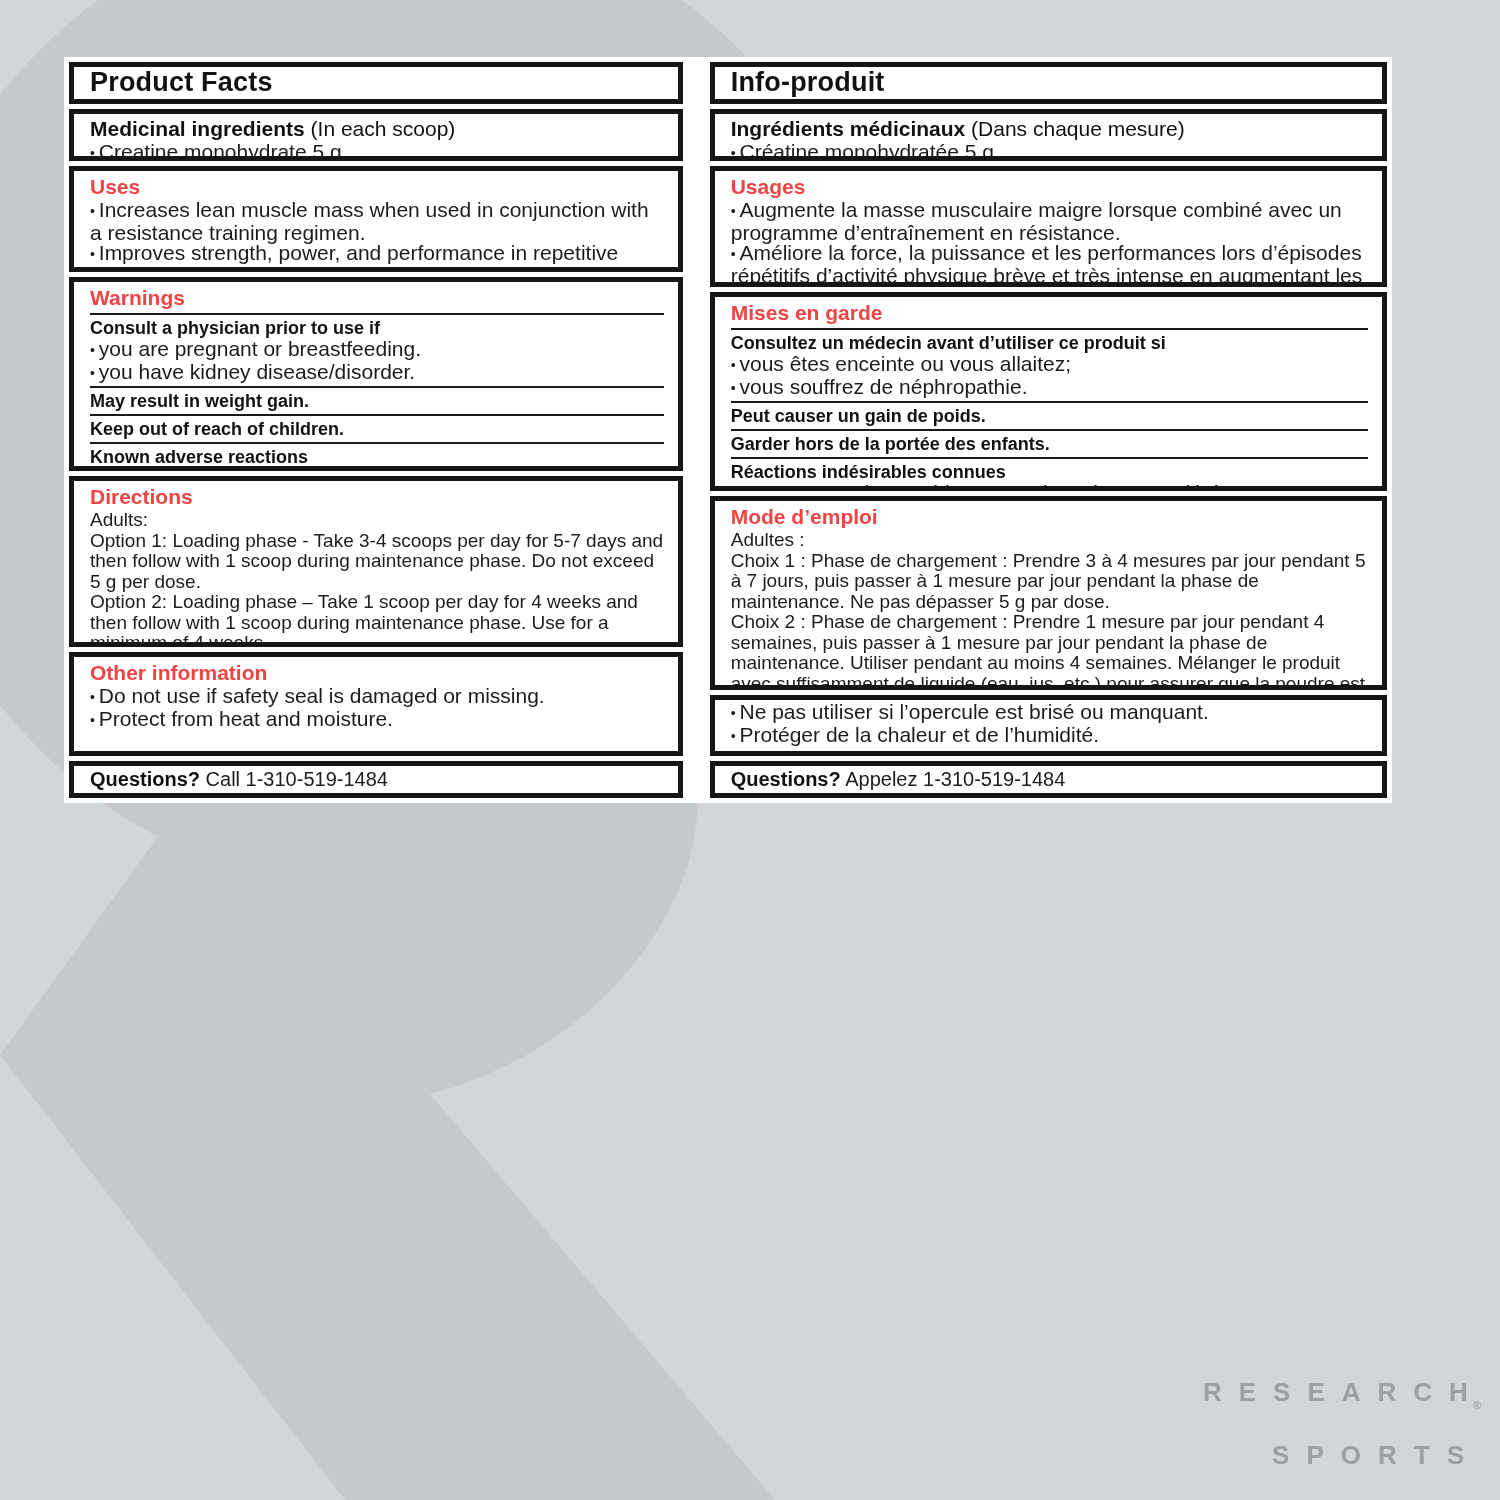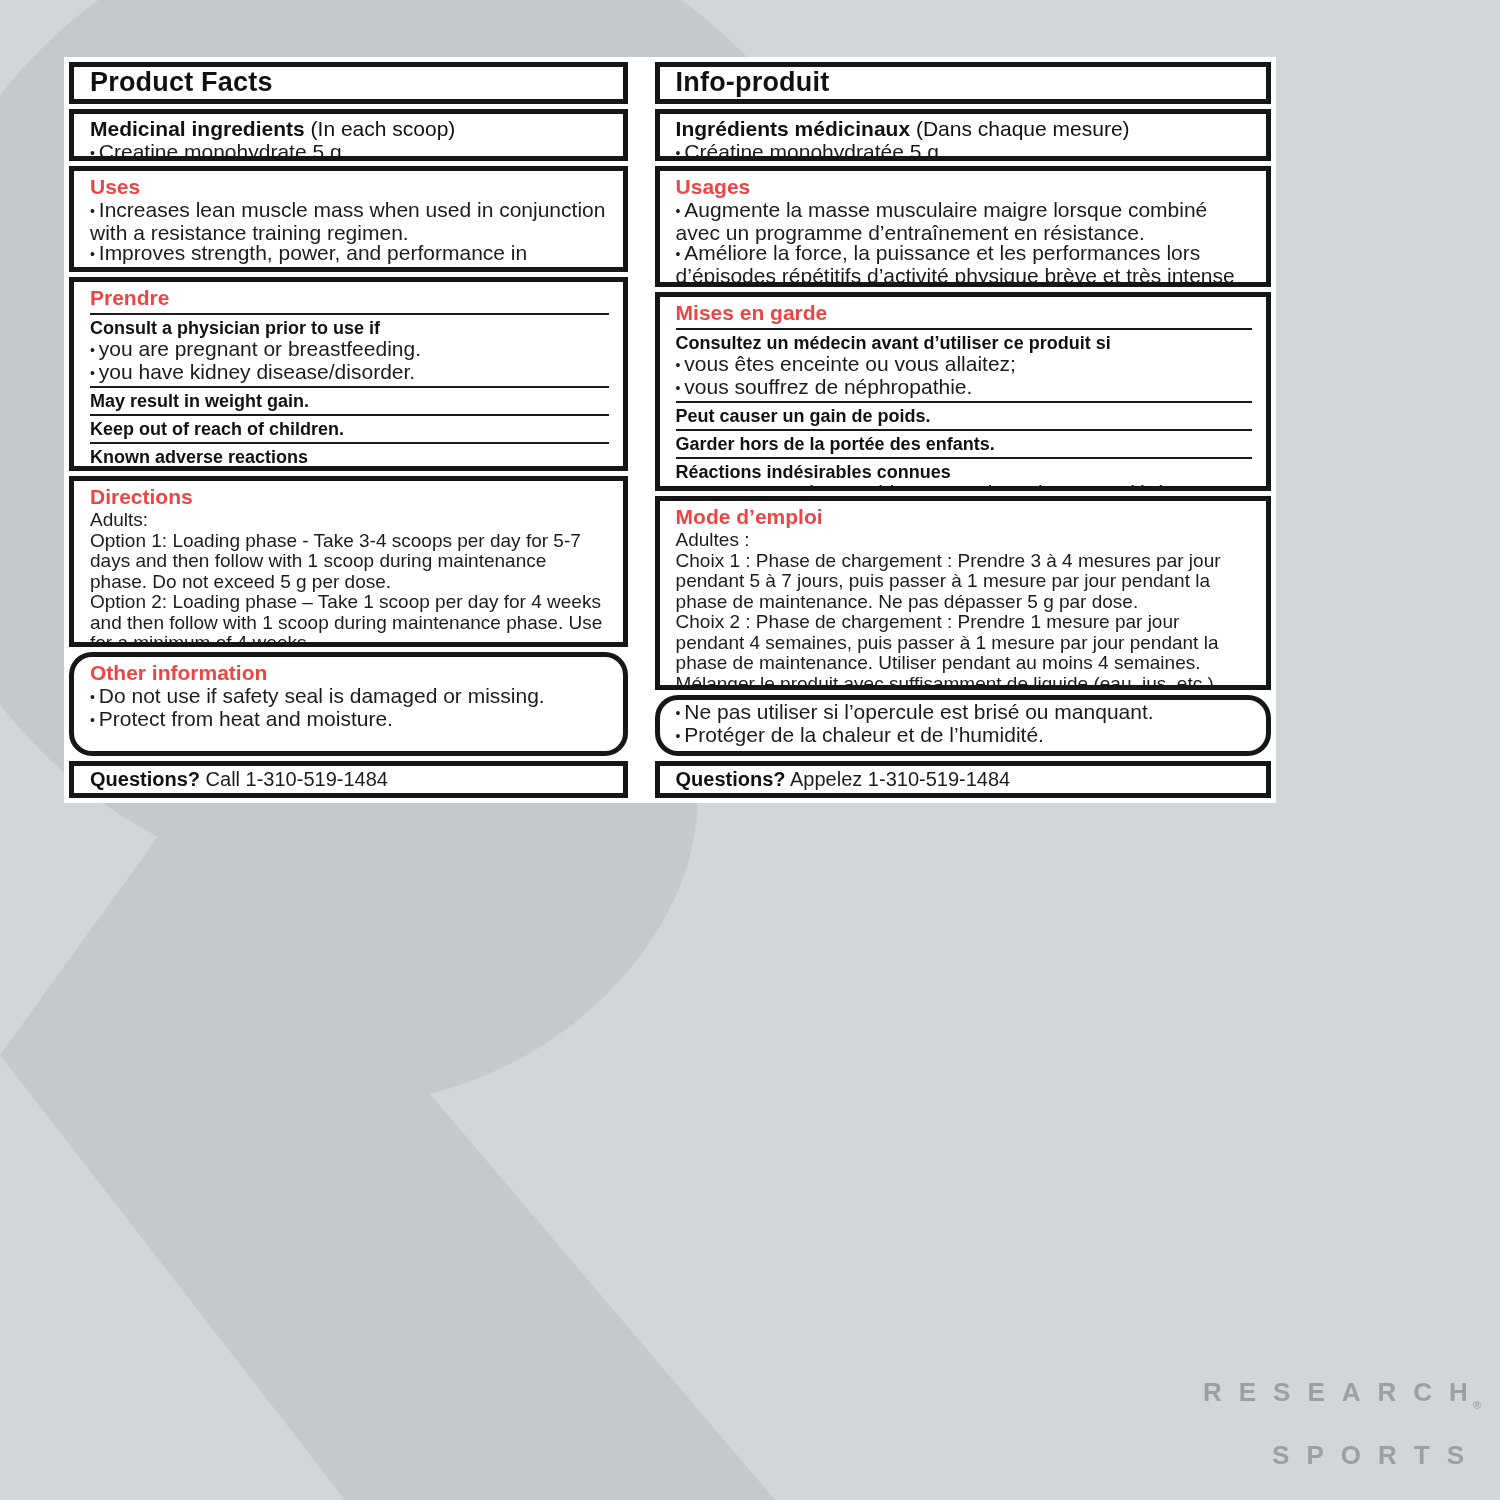--- a/index.html
+++ b/index.html
@@ -5,32 +5,32 @@
   html,body{margin:0;padding:0;}
   body{
     width:1500px;height:1500px;position:relative;overflow:hidden;
     background:#d3d6d9;
     font-family:"Liberation Sans","DejaVu Sans",sans-serif;
     -webkit-font-smoothing:antialiased;
   }
   #watermark{position:absolute;left:0;top:0;width:1500px;height:1500px;}
   
   #label-panel{
-    position:absolute;left:64px;top:57px;width:1212px;height:746px;
+    position:absolute;left:64px;top:57px;width:1328px;height:746px;
     background:#ffffff;box-sizing:border-box;padding:5px;
     display:flex;gap:27px;
   }
   .col{display:flex;flex-direction:column;gap:5px;height:736px;box-sizing:border-box;}
   .col.en{width:637px;}
   .col.fr{width:703px;}
   .box{
     border:5px solid #161616;background:#ffffff;box-sizing:border-box;
     padding:2px 14px 3px 16px;overflow:hidden;flex:0 0 auto;
   }
-  .box.grow{flex:1 1 auto;border-radius:23px;}
+  .box.grow{flex:1 1 auto;}
   .title-box{display:flex;align-items:center;}
   .title{font-size:27px;font-weight:bold;letter-spacing:.2px;color:#111;}
   .sec-heading{font-size:21px;font-weight:bold;color:#ef4444;line-height:26px;margin:1px 0 0 0;}
   p{margin:0;color:#1c1c1c;}
   .body-text{font-size:19px;line-height:20.5px;}
   .bold-line{font-size:18px;font-weight:bold;line-height:22px;color:#111;}
   .hinline{font-size:21px;line-height:26px;color:#111;}
   .hinline b{font-weight:bold;}
   .bullet{font-size:21px;line-height:20.5px;}
   .bullet::before{content:"\2022\00a0";font-size:14px;position:relative;top:-1px;}
@@ -65,21 +65,21 @@
       <div class="box" style="height: 52px;">
         <p class="hinline"><b>Medicinal ingredients</b> (In each scoop)</p>
         <p class="bullet">Creatine monohydrate 5 g</p>
       </div>
       <div class="box" style="height: 106px;">
         <p class="sec-heading">Uses</p>
         <p class="bullet">Increases lean muscle mass when used in conjunction with a resistance training regimen.</p>
         <p class="bullet">Improves strength, power, and performance in repetitive bouts of brief, highly-intense physical activity by increasing intramuscular creatine levels.</p>
       </div>
       <div class="box" style="height: 194px;">
-        <p class="sec-heading">Prendre</p>
+        <p class="sec-heading">Warnings</p>
         <hr class="rule">
         <p class="bold-line">Consult a physician prior to use if</p>
         <p class="bullet">you are pregnant or breastfeeding.</p>
         <p class="bullet">you have kidney disease/disorder.</p>
         <hr class="rule">
         <p class="bold-line">May result in weight gain.</p>
         <hr class="rule">
         <p class="bold-line">Keep out of reach of children.</p>
         <hr class="rule">
         <p class="bold-line">Known adverse reactions</p>

